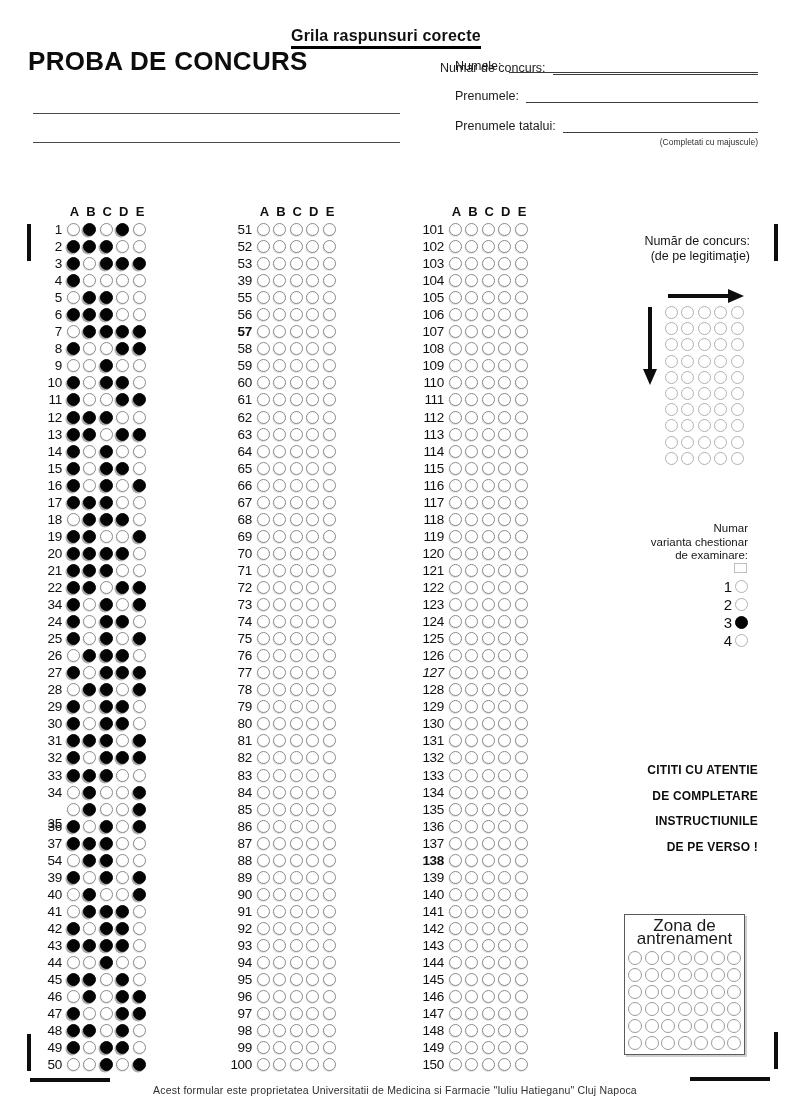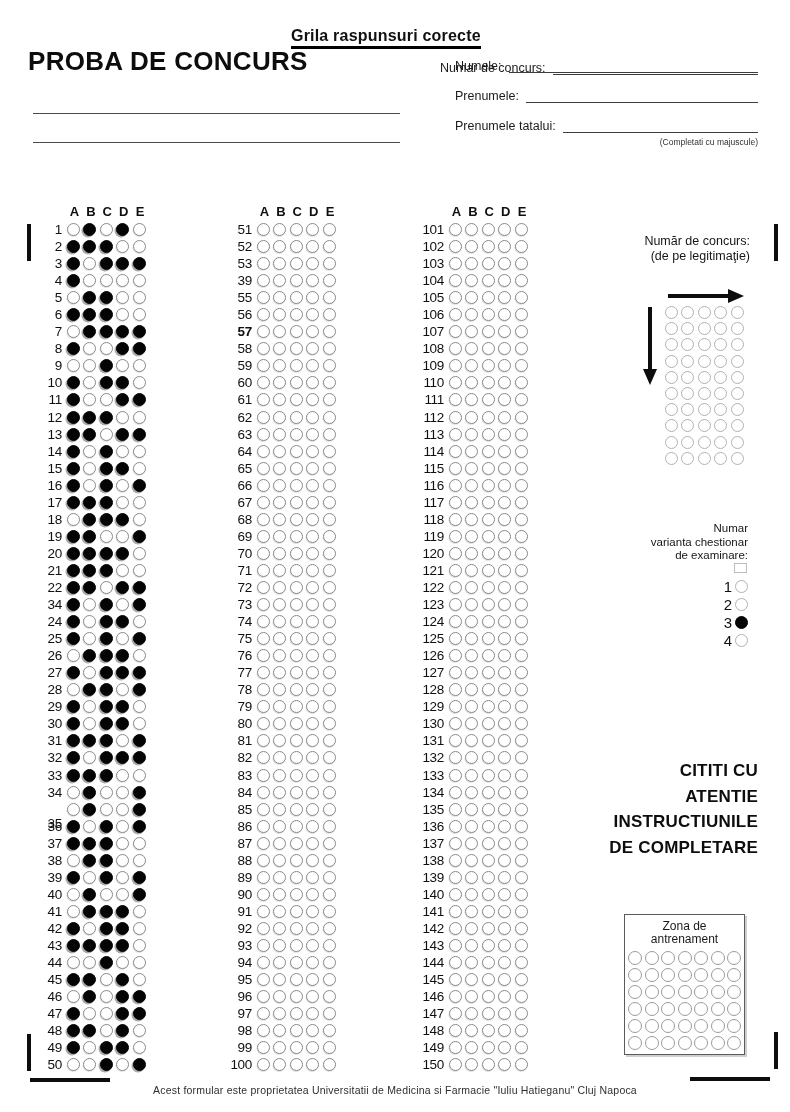--- a/index.html
+++ b/index.html
@@ -63,24 +63,24 @@
   .g-bubble{width:13px;height:13px;border-radius:50%;border:1.3px solid #b2b2b2;box-sizing:border-box;background:#fff;}
 
   #variant-label{left:600px;top:522px;width:148px;text-align:right;font-size:11.5px;line-height:13.5px;color:#161616;}
   #variant-square{left:734px;top:563px;width:13px;height:10px;border:1.3px solid #bdbdbd;box-sizing:border-box;}
   #variant-options{left:698px;top:577px;width:50px;}
   .variant-row{display:flex;align-items:center;justify-content:flex-end;height:18.2px;}
   .variant-num{font-size:15px;color:#101010;margin-right:3px;}
   .v-bubble{width:13px;height:13px;border-radius:50%;border:1.3px solid #b2b2b2;box-sizing:border-box;background:#fff;}
   .v-bubble.filled{background:#040404;border-color:#040404;}
 
-  #notice{left:608px;top:758px;width:150px;text-align:right;font-weight:bold;font-size:17px;line-height:25.5px;color:#0d0d0d;letter-spacing:0.2px;}
+  #notice{left:608px;top:758px;width:150px;text-align:right;font-weight:bold;font-size:12px;line-height:25.5px;color:#0d0d0d;letter-spacing:0.2px;}
 
   #training-box{left:624px;top:914px;width:121px;height:141px;border:1.3px solid #5a5a5a;box-sizing:border-box;box-shadow:2px 2px 0 #cfcfcf;}
-  #training-title{margin-top:5px;text-align:center;font-size:12px;line-height:12.5px;color:#1a1a1a;}
+  #training-title{margin-top:5px;text-align:center;font-size:17px;line-height:12.5px;color:#1a1a1a;}
   #training-grid{
     margin:6px auto 0 auto;display:grid;width:113px;
     grid-template-columns:repeat(7,14px);gap:3px 2.5px;
   }
   .t-bubble{width:14px;height:14px;border-radius:50%;border:1.3px solid #9b9b9b;box-sizing:border-box;background:#fff;}
 
   
   #footer{left:0;top:1084px;width:790px;text-align:center;font-size:10.5px;color:#2e2e2e;letter-spacing:0.2px;}
 </style>
 </head>
@@ -416,21 +416,21 @@
       </div>
       <div class="answer-row">
         <div class="qnum" style="width: 29px;">37</div>
         <div class="bubble filled"></div>
         <div class="bubble filled"></div>
         <div class="bubble filled"></div>
         <div class="bubble"></div>
         <div class="bubble"></div>
       </div>
       <div class="answer-row">
-        <div class="qnum" style="width: 29px;">38</div>
+        <div class="qnum" style="width: 29px;">54</div>
         <div class="bubble"></div>
         <div class="bubble filled"></div>
         <div class="bubble filled"></div>
         <div class="bubble"></div>
         <div class="bubble"></div>
       </div>
       <div class="answer-row">
         <div class="qnum" style="width: 29px;">39</div>
         <div class="bubble filled"></div>
         <div class="bubble"></div>
@@ -1146,21 +1146,21 @@
       </div>
       <div class="answer-row">
         <div class="qnum" style="width: 39px;">126</div>
         <div class="bubble"></div>
         <div class="bubble"></div>
         <div class="bubble"></div>
         <div class="bubble"></div>
         <div class="bubble"></div>
       </div>
       <div class="answer-row">
-        <div class="qnum" style="width: 39px;">127</div>
+        <div class="qnum" style="width: 39px; font-style: italic;">127</div>
         <div class="bubble"></div>
         <div class="bubble"></div>
         <div class="bubble"></div>
         <div class="bubble"></div>
         <div class="bubble"></div>
       </div>
       <div class="answer-row">
         <div class="qnum" style="width: 39px;">128</div>
         <div class="bubble"></div>
         <div class="bubble"></div>
@@ -1234,21 +1234,21 @@
       </div>
       <div class="answer-row">
         <div class="qnum" style="width: 39px;">137</div>
         <div class="bubble"></div>
         <div class="bubble"></div>
         <div class="bubble"></div>
         <div class="bubble"></div>
         <div class="bubble"></div>
       </div>
       <div class="answer-row">
-        <div class="qnum" style="width: 39px;">138</div>
+        <div class="qnum" style="width: 39px; font-weight: bold;">138</div>
         <div class="bubble"></div>
         <div class="bubble"></div>
         <div class="bubble"></div>
         <div class="bubble"></div>
         <div class="bubble"></div>
       </div>
       <div class="answer-row">
         <div class="qnum" style="width: 39px;">139</div>
         <div class="bubble"></div>
         <div class="bubble"></div>
@@ -1434,22 +1434,23 @@
       <div class="v-bubble filled"></div>
     </div>
     <div class="variant-row">
       <span class="variant-num">4</span>
       <div class="v-bubble"></div>
     </div>
   </div>
 
 <div class="abs" id="notice">
   <div>CITITI CU ATENTIE</div>
+  <div>DE COMPLETARE</div>
   <div>INSTRUCTIUNILE</div>
-  <div>DE COMPLETARE</div>
+  <div>DE PE VERSO !</div>
 </div>
 
 <div class="abs" id="training-box">
   <div id="training-title">
     <div>Zona de</div>
     <div>antrenament</div>
   </div>
   <div id="training-grid">
       <div class="t-bubble"></div>
       <div class="t-bubble"></div>

